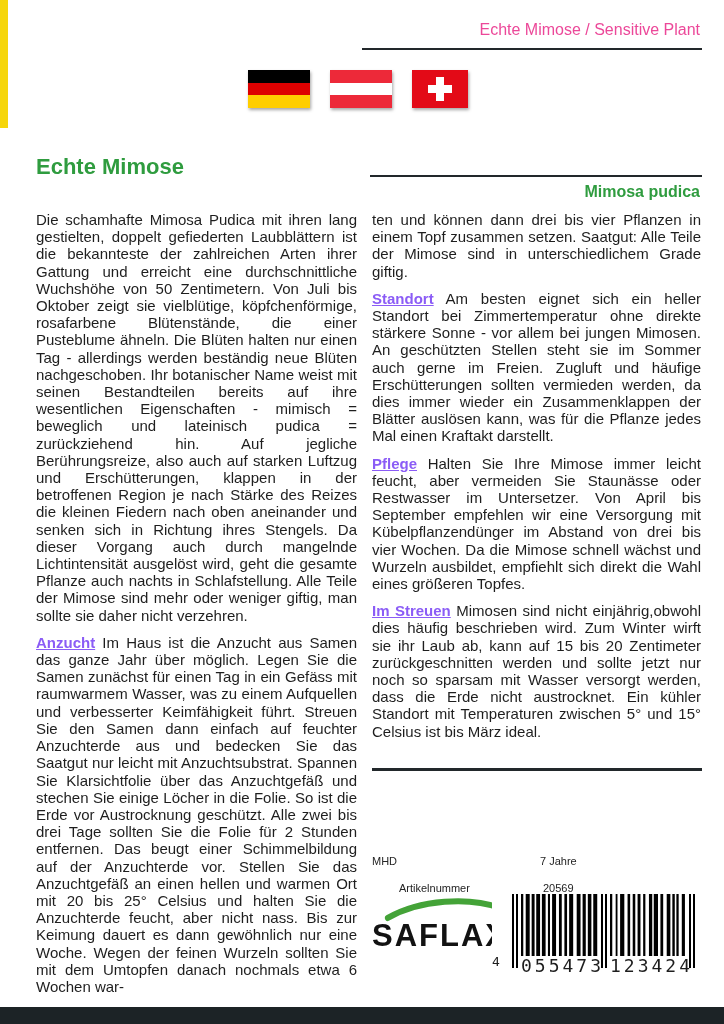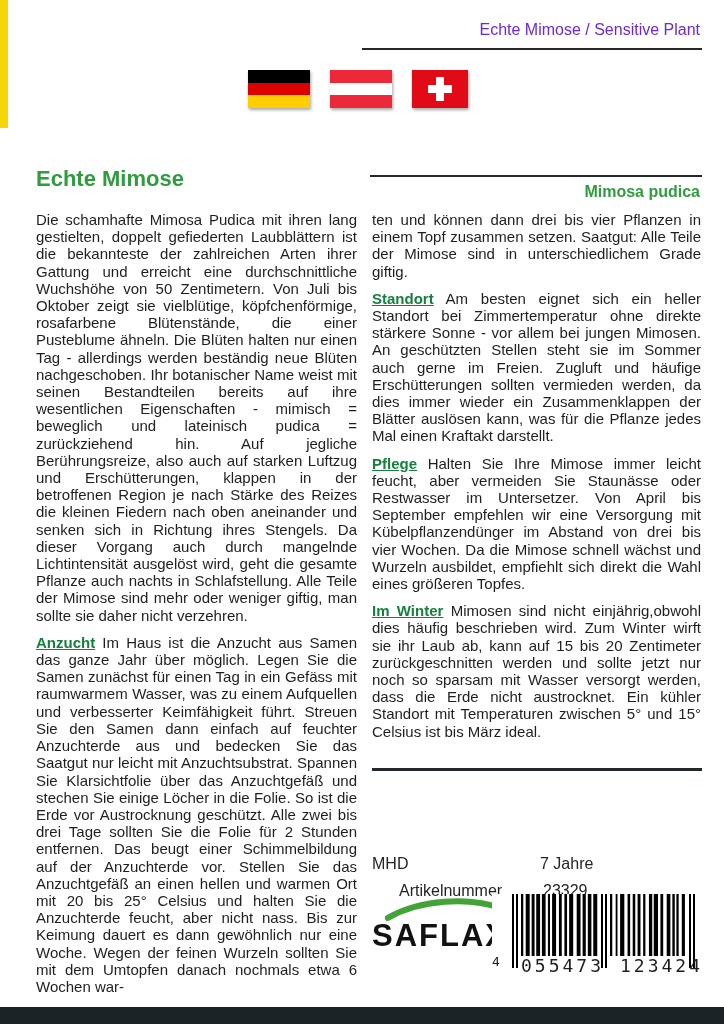--- a/index.html
+++ b/index.html
@@ -6,69 +6,69 @@
   body {
     width: 724px; height: 1024px;
     background: #ffffff;
     font-family: "Liberation Sans", sans-serif;
     color: #1e1e1e;
   }
   .page { position: absolute; left: 0; top: 0; width: 724px; height: 1024px; background: #fff; overflow: hidden; }
 
   .yellow-strip { position: absolute; left: 0; top: 0; width: 8px; height: 128px; background: #f6d60a; }
 
-  .header-title { position: absolute; top: 21px; right: 24px; font-size: 16px; color: #6d28d9; }
+  .header-title { position: absolute; top: 21px; right: 24px; font-size: 16px; color: #ec4899; }
   .header-rule  { position: absolute; top: 48px; left: 362px; width: 340px; height: 2px; background: #22282b; }
 
   
   .logo { position: absolute; left: 34px; top: 34px; width: 230px; }
   .logo .swoosh { display: block; width: 196px; height: 34px; margin-left: 14px; }
   .word-row { white-space: nowrap; margin-top: -4px; }
   .word { font-size: 43px; font-weight: bold; letter-spacing: 5px; color: #121212; }
   .reg  { font-size: 13px; font-weight: bold; vertical-align: 24px; color: #121212; }
 
   
   .flags { position: absolute; left: 248px; top: 70px; display: flex; gap: 20px; }
   .flag { width: 62px; height: 38px; position: relative; box-shadow: 1px 2px 3px rgba(0,0,0,0.35); overflow: hidden; }
   .flag i { display: block; height: 33.333%; }
   .de .s1 { background: #000000; } .de .s2 { background: #dd0000; } .de .s3 { background: #ffce00; }
   .at .s1 { background: #ed2939; } .at .s2 { background: #ffffff; } .at .s3 { background: #ed2939; }
   .ch { width: 56px; background: #e30a17; }
   .ch .cv { position: absolute; left: 24px; top: 7px; width: 8px; height: 24px; background: #fff; }
   .ch .ch2 { position: absolute; left: 16px; top: 15px; width: 24px; height: 8px; background: #fff; }
 
-  .left-title { position: absolute; left: 36px; top: 166px; margin: 0; font-size: 22px; font-weight: bold; color: #2f9c3f; }
+  .left-title { position: absolute; left: 36px; top: 154px; margin: 0; font-size: 22px; font-weight: bold; color: #2f9c3f; }
   .right-title-rule { position: absolute; left: 370px; top: 175px; width: 332px; height: 2px; background: #22282b; }
   .right-title { position: absolute; top: 183px; right: 24px; margin: 0; font-size: 16px; font-weight: bold; color: #2f9c3f; }
 
   
   .col { position: absolute; font-size: 15px; line-height: 17.2px; text-align: justify; color: #1e1e1e; hyphens: auto; }
   .left-col  { left: 36px;  top: 211px; width: 321px; }
   .right-col { left: 372px; top: 211px; width: 329px; }
   .col p { margin: 0 0 10px 0; }
-  .sec-h { color: #15803d; font-weight: bold; text-decoration: underline; }
+  .sec-h { color: #8b5cf6; font-weight: bold; text-decoration: underline; }
 
   
   .footer-rule { position: absolute; left: 372px; top: 768px; width: 330px; height: 3px; background: #22282b; }
-  .meta { position: absolute; font-size: 16px; color: #242424; }
+  .meta { position: absolute; font-size: 11px; color: #242424; }
   .mhd-label { left: 372px; top: 855px; }
   .mhd-value { left: 540px; top: 855px; }
   .art-label { left: 372px; top: 882px; margin-left: 27px; }
   .art-value { left: 543px; top: 882px; }
 
   .logo-small { position: absolute; left: 372px; top: 898px; width: 140px; }
   .logo-small .swoosh { display: block; width: 120px; height: 24px; margin-left: 12px; }
   .logo-small .word { font-size: 31px; letter-spacing: 2px; }
 
   .barcode { position: absolute; left: 492px; top: 894px; width: 214px; height: 84px; background: #fff; }
   .bc-first { position: absolute; left: 0; top: 60px; font-family: "DejaVu Sans Mono", monospace; font-size: 13px; }
   .bc-bars { position: absolute; left: 18px; top: 0; width: 187px; height: 78px; }
   .bc-digits { position: absolute; top: 61px; font-family: "DejaVu Sans Mono", monospace; font-size: 18px; letter-spacing: 3px; text-align: center; }
   .bc-left  { left: 29px;  width: 80px; }
-  .bc-right { left: 128px; width: 80px; }
+  .bc-right { left: 118px; width: 80px; }
 
   .bottom-bar { position: absolute; left: 0; bottom: 0; width: 724px; height: 17px; background: #1c2326; }
 </style>
 </head>
 <body>
 
 <div class="page">
 
   <div class="yellow-strip"></div>
 
@@ -100,29 +100,29 @@
 
   <div class="col left-col">
     <p><span>Die schamhafte Mimosa Pudica mit ihren lang gestielten, doppelt gefiederten Laubblättern ist die bekannteste der zahlreichen Arten ihrer Gattung und erreicht eine durchschnittliche Wuchshöhe von 50 Zentimetern. Von Juli bis Oktober zeigt sie vielblütige, köpfchenförmige, rosafarbene Blütenstände, die einer Pusteblume ähneln. Die Blüten halten nur einen Tag - allerdings werden beständig neue Blüten nachgeschoben. Ihr botanischer Name weist mit seinen Bestandteilen bereits auf ihre wesentlichen Eigenschaften - mimisch = beweglich und lateinisch pudica = zurückziehend hin. Auf jegliche Berührungsreize, also auch auf starken Luftzug und Erschütterungen, klappen in der betroffenen Region je nach Stärke des Reizes die kleinen Fiedern nach oben aneinander und senken sich in Richtung ihres Stengels. Da dieser Vorgang auch durch mangelnde Lichtintensität ausgelöst wird, geht die gesamte Pflanze auch nachts in Schlafstellung. Alle Teile der Mimose sind mehr oder weniger giftig, man sollte sie daher nicht verzehren.</span></p>
     <p><span class="sec-h">Anzucht</span> <span>Im Haus ist die Anzucht aus Samen das ganze Jahr über möglich. Legen Sie die Samen zunächst für einen Tag in ein Gefäss mit raumwarmem Wasser, was zu einem Aufquellen und verbesserter Keimfähigkeit führt. Streuen Sie den Samen dann einfach auf feuchter Anzuchterde aus und bedecken Sie das Saatgut nur leicht mit Anzuchtsubstrat. Spannen Sie Klarsichtfolie über das Anzuchtgefäß und stechen Sie einige Löcher in die Folie. So ist die Erde vor Austrocknung geschützt. Alle zwei bis drei Tage sollten Sie die Folie für 2 Stunden entfernen. Das beugt einer Schimmelbildung auf der Anzuchterde vor. Stellen Sie das Anzuchtgefäß an einen hellen und warmen Ort mit 20 bis 25° Celsius und halten Sie die Anzuchterde feucht, aber nicht nass. Bis zur Keimung dauert es dann gewöhnlich nur eine Woche. Wegen der feinen Wurzeln sollten Sie mit dem Umtopfen danach nochmals etwa 6 Wochen war-</span></p>
   </div>
 
   <div class="col right-col">
     <p><span>ten und können dann drei bis vier Pflanzen in einem Topf zusammen setzen. Saatgut: Alle Teile der Mimose sind in unterschiedlichem Grade giftig.</span></p>
     <p><span class="sec-h">Standort</span> <span>Am besten eignet sich ein heller Standort bei Zimmertemperatur ohne direkte stärkere Sonne - vor allem bei jungen Mimosen. An geschützten Stellen steht sie im Sommer auch gerne im Freien. Zugluft und häufige Erschütterungen sollten vermieden werden, da dies immer wieder ein Zusammenklappen der Blätter auslösen kann, was für die Pflanze jedes Mal einen Kraftakt darstellt.</span></p>
     <p><span class="sec-h">Pflege</span> <span>Halten Sie Ihre Mimose immer leicht feucht, aber vermeiden Sie Staunässe oder Restwasser im Untersetzer. Von April bis September empfehlen wir eine Versorgung mit Kübelpflanzendünger im Abstand von drei bis vier Wochen. Da die Mimose schnell wächst und Wurzeln ausbildet, empfiehlt sich direkt die Wahl eines größeren Topfes.</span></p>
-    <p><span class="sec-h">Im Winter</span> <span>Mimosen sind nicht einjährig,obwohl dies häufig beschrieben wird. Zum Winter wirft sie ihr Laub ab, kann auf 15 bis 20 Zentimeter zurückgeschnitten werden und sollte jetzt nur noch so sparsam mit Wasser versorgt werden, dass die Erde nicht austrocknet. Ein kühler Standort mit Temperaturen zwischen 5° und 15° Celsius ist bis März ideal.</span></p>
+    <p><span class="sec-h">Im Streuen</span> <span>Mimosen sind nicht einjährig,obwohl dies häufig beschrieben wird. Zum Winter wirft sie ihr Laub ab, kann auf 15 bis 20 Zentimeter zurückgeschnitten werden und sollte jetzt nur noch so sparsam mit Wasser versorgt werden, dass die Erde nicht austrocknet. Ein kühler Standort mit Temperaturen zwischen 5° und 15° Celsius ist bis März ideal.</span></p>
   </div>
 
   <div class="footer-rule"></div>
 
   <span class="meta mhd-label">MHD</span>
   <span class="meta mhd-value">7 Jahre</span>
   <span class="meta art-label">Artikelnummer</span>
-  <span class="meta art-value">23329</span>
+  <span class="meta art-value">20569</span>
 
   <div class="logo logo-small">
     <svg class="swoosh" viewBox="0 0 200 36" preserveAspectRatio="none">
       <path d="M6 30 C 60 2, 142 -2, 194 15" fill="none" stroke="#44a338" stroke-width="9" stroke-linecap="round"></path>
     </svg>
     <div class="word-row">
       <span class="word">SAFLAX</span>
     </div>
   </div>
 

